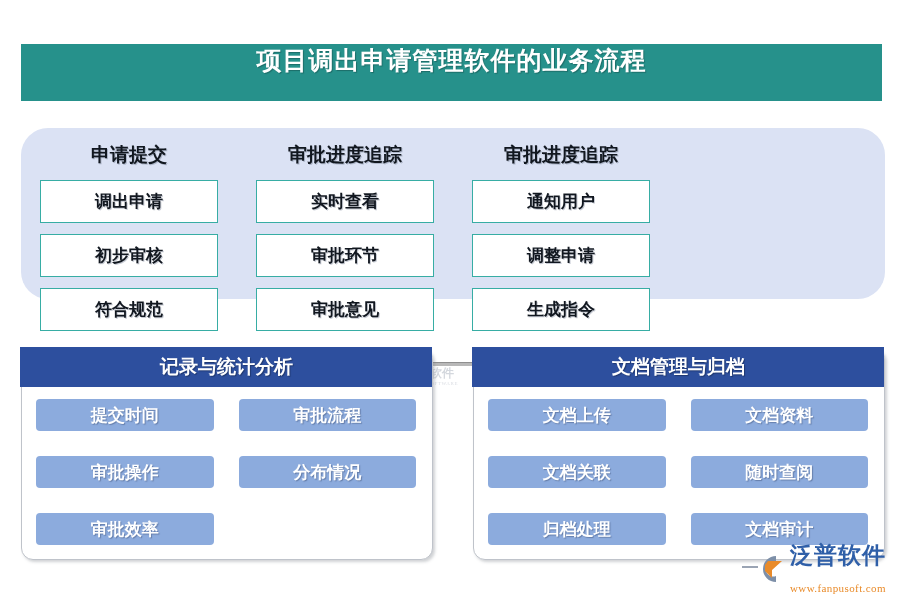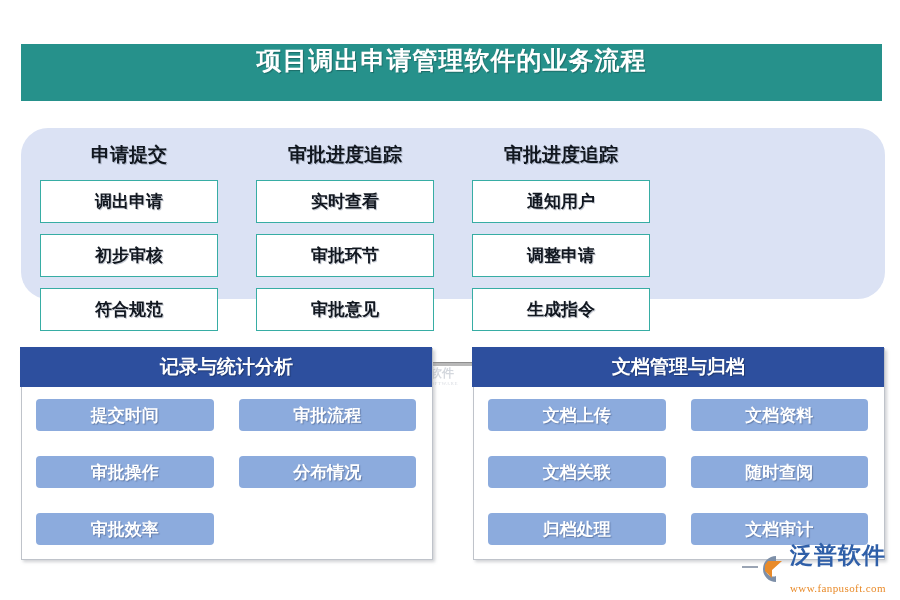--- a/index.html
+++ b/index.html
@@ -123,21 +123,21 @@
     background: #b8b8b8;
     border-top: 1px solid #8f8f8f;
     box-sizing: border-box;
   }
   .bot-panel {
     position: absolute;
     width: 412px;
     height: 212px;
     background: #ffffff;
     border: 1.6px solid #bfc3ca;
-    border-radius: 0;
+    border-radius: 12px;
     box-sizing: border-box;
     box-shadow: 2px 2px 3px rgba(120,125,135,0.35);
   }
   .bot-left  { left: 21px;  top: 348px; }
   .bot-right { left: 473px; top: 348px; }
 
   .bot-head {
     position: absolute;
     left: -1.6px;
     top: -1.6px;

